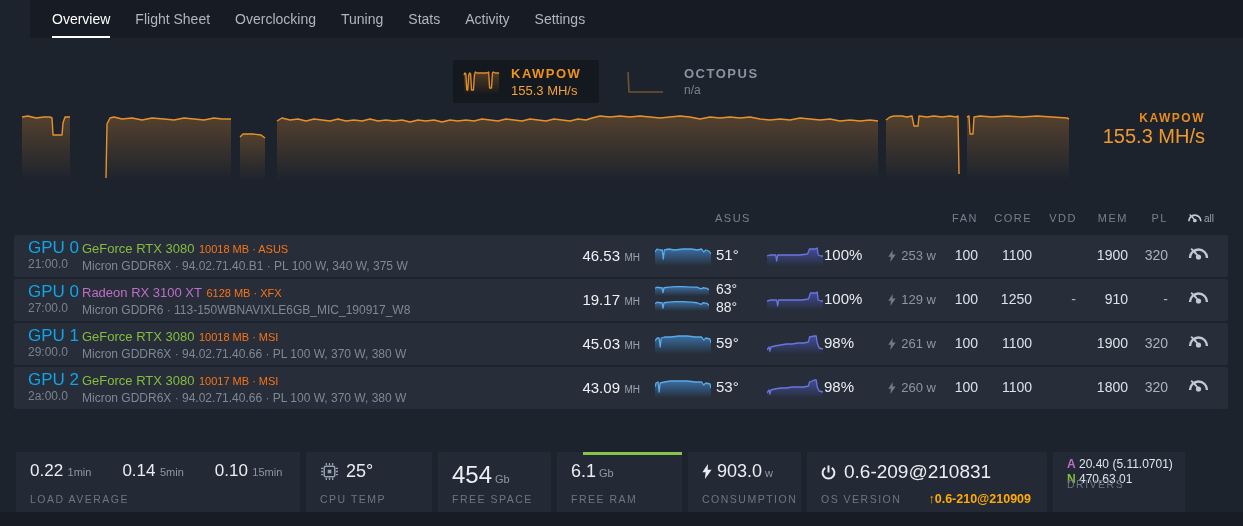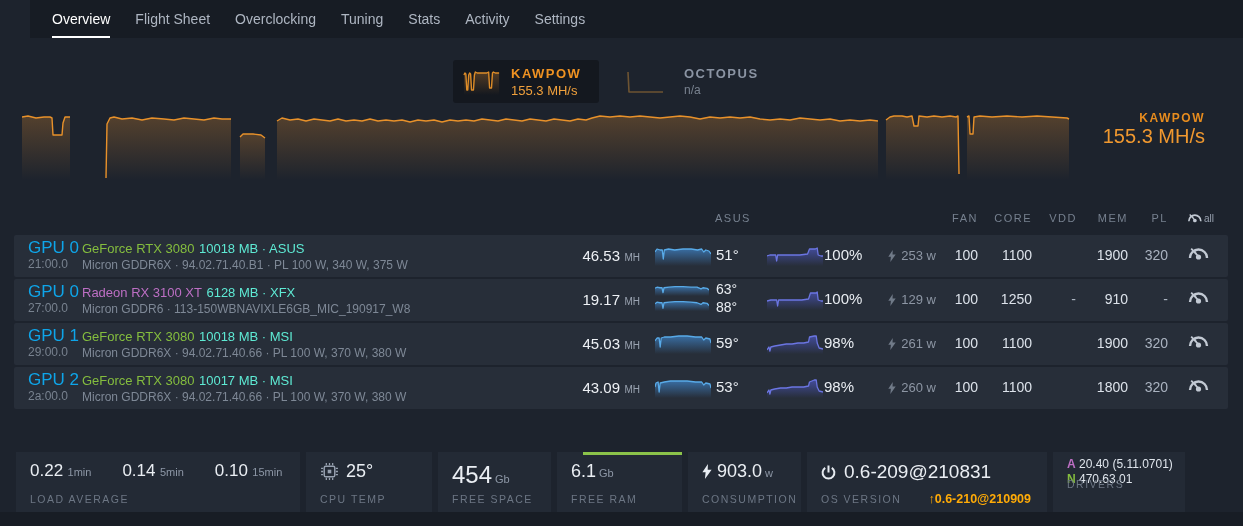--- a/index.html
+++ b/index.html
@@ -38,21 +38,21 @@
   .th-all{left:1186px;display:flex;align-items:flex-end;gap:1px;color:#98a1af;letter-spacing:0;cursor:pointer;}
   .row{position:absolute;left:14px;width:1214px;height:42px;background:#272e39;border-radius:2px;}
   .r0{top:235px}.r1{top:279px}.r2{top:323px}.r3{top:367px}
   .c-gpu{position:absolute;left:14px;top:4px;line-height:17px;}
   .c-gpu .g1{font-size:17px;color:#0ea5e9;}
   .c-gpu .g2{font-size:12px;color:#78828f;}
   .c-name{position:absolute;left:68px;top:4px;line-height:17px;white-space:nowrap;}
   .gname{font-size:13px;cursor:pointer;}
   .gname.green{color:#84bd3e;}
   .gname.purple{color:#bd6fc4;}
-  .gmem{font-size:13px;color:#5eead4;}
+  .gmem{font-size:11px;color:#f97316;}
   .gdetail{font-size:12px;color:#7e8896;}
   .c-hash{position:absolute;left:500px;top:12px;width:126px;text-align:right;white-space:nowrap;}
   .c-hash .hv{font-size:15px;color:#eef1f5;}
   .c-hash .hu{font-size:10px;color:#9aa3b1;}
   .spark{position:absolute;}
   .sp-temp{left:641px;top:11px;width:56px;height:20px;}
   .sp-temp2a{left:641px;top:6px;width:54px;height:11px;}
   .sp-temp2b{left:641px;top:21px;width:54px;height:11px;}
   .sp-fan{left:753px;top:11px;width:56px;height:20px;}
   .c-tempval{position:absolute;left:702px;top:11px;font-size:15px;color:#e9edf2;}

